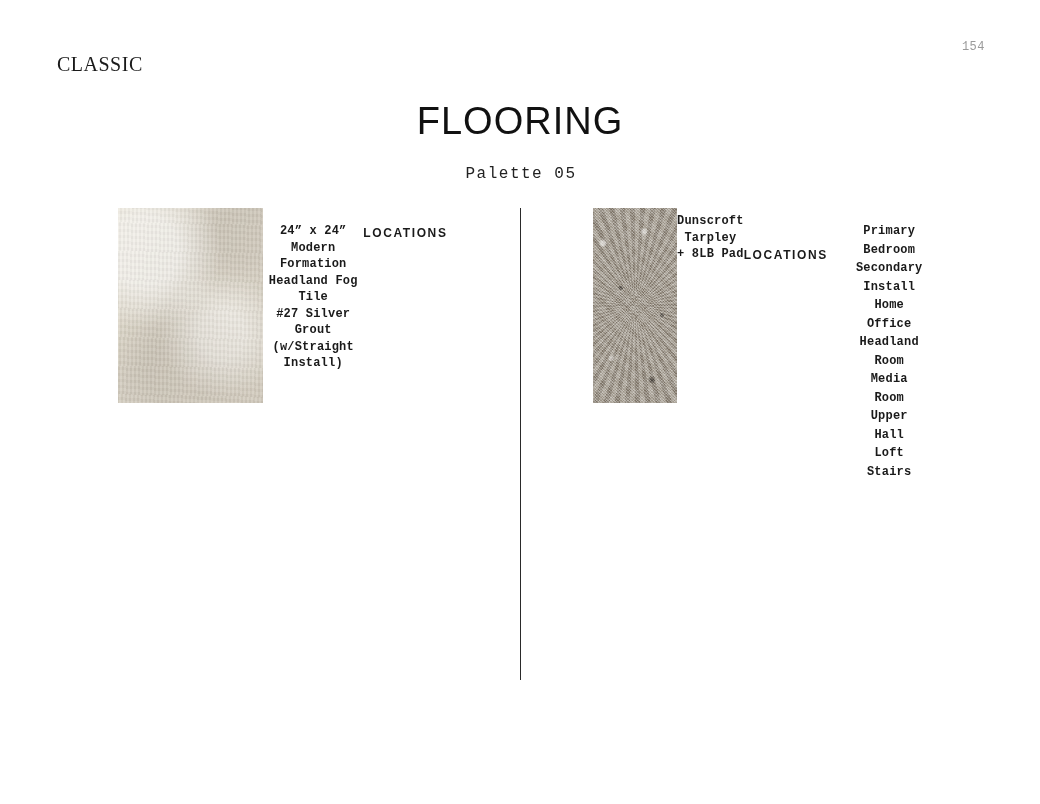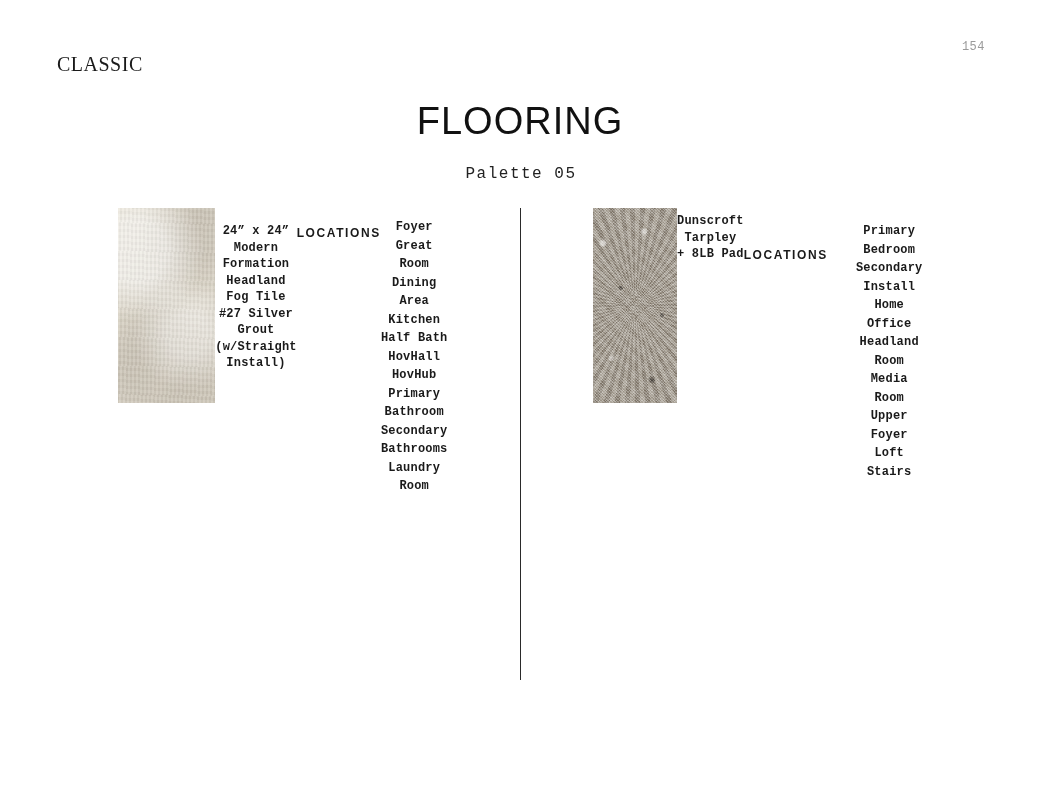--- a/index.html
+++ b/index.html
@@ -181,49 +181,37 @@
   <div class="column left-col">
     <div class="swatch swatch-left"></div>
     <div class="spec-block">
       <div>24” x 24”</div>
       <div>Modern Formation</div>
       <div>Headland Fog Tile</div>
       <div>#27 Silver Grout</div>
       <div>(w/Straight Install)</div>
     </div>
     <div class="locations-heading">LOCATIONS</div>
-    <div class="locations-list">
-      <div>Foyer</div>
-      <div>Great Room</div>
-      <div>Dining Area</div>
-      <div>Kitchen</div>
-      <div>Half Bath</div>
-      <div>HovHall</div>
-      <div>HovHub</div>
-      <div>Primary Bathroom</div>
-      <div>Secondary Bathrooms</div>
-      <div>Laundry Room</div>
-    </div>
   </div>
 
   <div class="divider"></div>
 
   <div class="column right-col">
     <div class="swatch swatch-right"></div>
     <div class="spec-block">
       <div>Dunscroft</div>
       <div>Tarpley</div>
       <div>+ 8LB Pad</div>
     </div>
     <div class="locations-heading">LOCATIONS</div>
     <div class="locations-list">
       <div>Primary Bedroom</div>
       <div>Secondary Install</div>
       <div>Home Office</div>
       <div>Headland Room</div>
       <div>Media Room</div>
-      <div>Upper Foyer</div>
+      <div>Upper Hall</div>
       <div>Loft</div>
       <div>Stairs</div>
     </div>
   </div>
 
 </div>
 
 </body></html>

